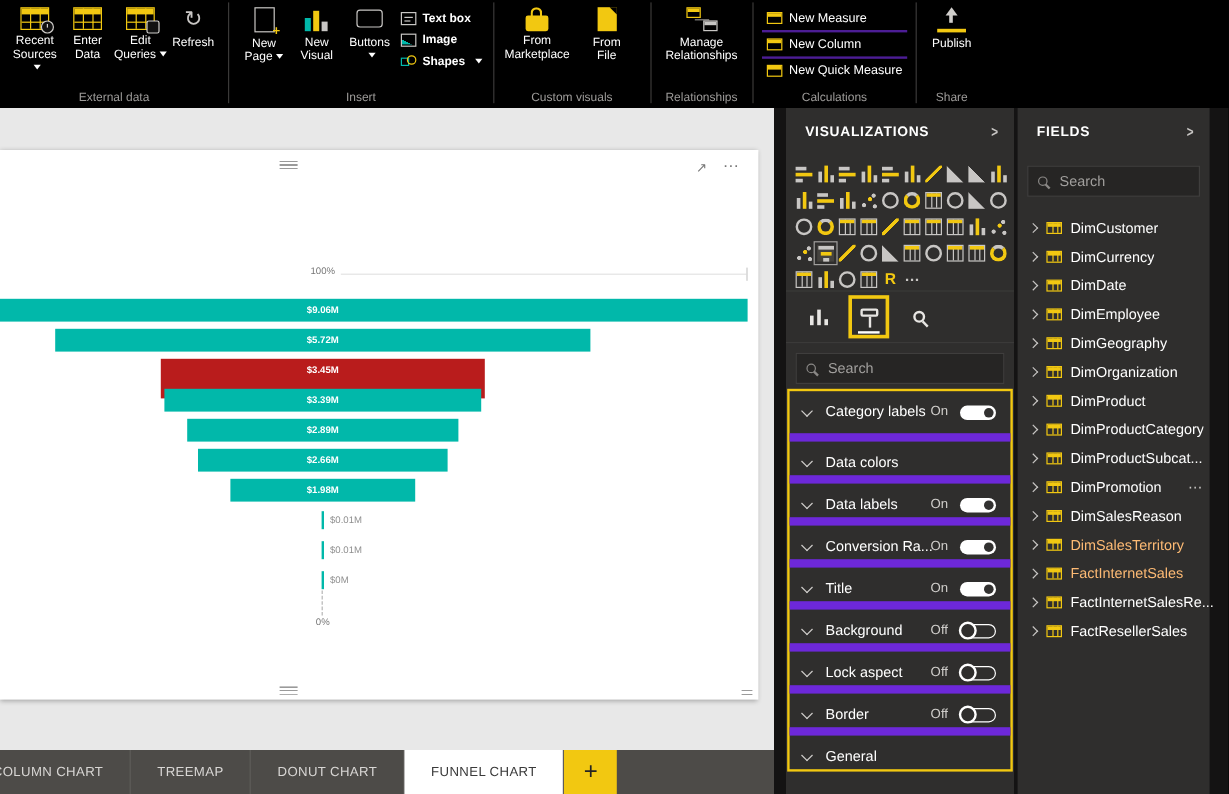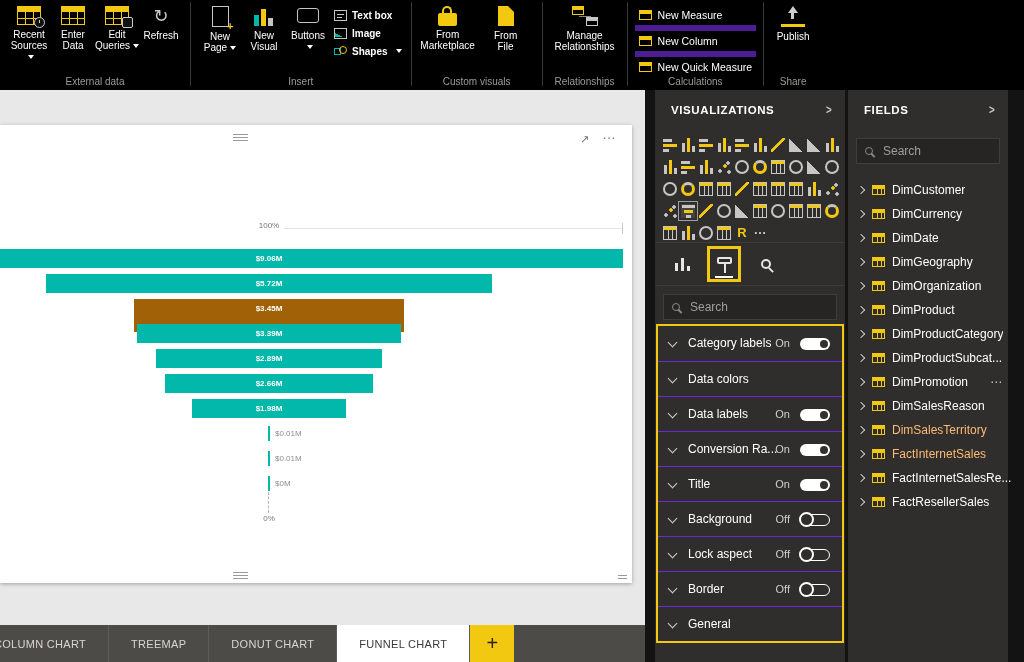--- a/index.html
+++ b/index.html
@@ -15,21 +15,21 @@
   .rbtns{display:flex;}
   .rbtn{width:44px;text-align:center;color:#fff;font-size:10px;line-height:11px;padding-top:1px;cursor:pointer;}
   .rbtn.wide{width:58px;}
   .rbtn.xwide{width:70px;}
   .rl{min-height:11px;}
   .caret{display:inline-block;width:0;height:0;border-left:3px solid transparent;border-right:3px solid transparent;border-top:4px solid #fff;margin-left:3px;vertical-align:middle;}
   .rstack{display:flex;flex-direction:column;padding:4px 2px 0 4px;}
   .rsmall{display:flex;align-items:center;gap:5px;height:18px;color:#fff;font-size:10px;cursor:pointer;white-space:nowrap;font-weight:bold;}
   .rcalcs{display:flex;flex-direction:column;padding-top:3px;}
   .rcalc{display:flex;align-items:center;gap:6px;color:#fff;font-size:10.5px;height:20px;cursor:pointer;white-space:nowrap;padding:0 4px;}
-  .rcalc.sep{border-bottom:6px solid #4c1d95;}
+  .rcalc.sep{border-bottom:2px solid #4c1d95;}
 
   
   .ri{margin:3px auto 4px;position:relative;}
   .ri-table{width:24px;height:19px;border:1px solid #f2c811;box-sizing:border-box;background:
     linear-gradient(#f2c811,#f2c811) 0 0/100% 5px no-repeat,
     linear-gradient(#f2c811,#f2c811) 7px 0/1px 100% no-repeat,
     linear-gradient(#f2c811,#f2c811) 15px 0/1px 100% no-repeat,
     linear-gradient(#f2c811,#f2c811) 0 11px/100% 1px no-repeat;}
   .badge{position:absolute;right:-5px;bottom:-4px;width:11px;height:11px;border-radius:50%;background:#111;border:1.5px solid #d0cecb;box-sizing:border-box;}
   .badge-clock::after{content:'';position:absolute;left:3.5px;top:1.5px;width:1px;height:3px;background:#d0cecb;}
@@ -124,21 +124,21 @@
   
   .searchbox{margin:8px 8px 4px;height:26px;background:#262524;border:1px solid #3f3e3d;display:flex;align-items:center;padding:0 8px;gap:8px;box-sizing:border-box;}
   .searchbox input{background:transparent;border:none;color:#7dd3fc;font-size:12px;outline:none;width:100%;font-family:inherit;}
   .searchbox input::placeholder{color:#a19f9d;}
   .s-mag{width:8px;height:8px;border:1.5px solid #8a8886;border-radius:50%;position:relative;flex:none;box-sizing:border-box;}
   .s-mag::after{content:'';position:absolute;left:6px;top:5px;width:1.5px;height:5px;background:#8a8886;transform:rotate(-45deg);}
 
   
   .flist{margin:2px 1px 0;border:2px solid #f2c811;}
   .frow{position:relative;height:35px;line-height:35px;padding-left:30px;font-size:12px;cursor:pointer;box-sizing:border-box;}
-  .frow + .frow{border-top:1px solid #6d28d9;}
+  .frow + .frow{border-top:7px solid #6d28d9;}
   .fchev{position:absolute;left:11px;top:13px;width:6px;height:6px;border-right:1.5px solid #d0cecb;border-bottom:1.5px solid #d0cecb;transform:rotate(45deg);}
   .fstate{position:absolute;right:52px;top:0;font-size:11px;color:#d0cecb;}
   .tog{position:absolute;right:12px;top:12px;width:30px;height:12px;border-radius:7px;cursor:pointer;}
   .tog.on{background:#fff;}
   .tog.on .knob{position:absolute;right:2px;top:2px;width:8px;height:8px;background:#323130;border-radius:50%;}
   .tog.off{border:1px solid #fff;box-sizing:border-box;}
   .tog.off .knob{position:absolute;left:-2px;top:-3px;width:15px;height:15px;border:2px solid #fff;background:#2f2e2d;border-radius:50%;box-sizing:border-box;}
 
   
   .tlist{margin-top:14px;}
@@ -293,21 +293,21 @@
       <div class="gridline100"></div>
       <div class="axis-tick-right"></div>
       <div class="axis-label top">100%</div>
       <div id="funnel-bars">
           <div class="fbar" style="left: -85px; top: 124px; width: 708px; height: 19px; background: rgb(1, 184, 170);">
             <span class="fbl">$9.06M</span>
           </div>
           <div class="fbar" style="left: 45.5033px; top: 149px; width: 446.993px; height: 19px; background: rgb(1, 184, 170);">
             <span class="fbl">$5.72M</span>
           </div>
-          <div class="fbar" style="left: 134.199px; top: 174px; width: 269.603px; height: 33px; background: #a16207;">
+          <div class="fbar" style="left: 134.199px; top: 174px; width: 269.603px; height: 33px; background: #b91c1c;">
             <span class="fbl">$3.45M</span>
           </div>
           <div class="fbar" style="left: 136.543px; top: 199px; width: 264.914px; height: 19px; background: rgb(1, 184, 170);">
             <span class="fbl">$3.39M</span>
           </div>
           <div class="fbar" style="left: 156.079px; top: 224px; width: 225.841px; height: 19px; background: rgb(1, 184, 170);">
             <span class="fbl">$2.89M</span>
           </div>
           <div class="fbar" style="left: 165.066px; top: 249px; width: 207.868px; height: 19px; background: rgb(1, 184, 170);">
             <span class="fbl">$2.66M</span>
@@ -471,20 +471,25 @@
             <span class="tname">DimCurrency</span>
           </div>
         <div class="trow">
             <i class="tchev"></i>
             <i class="ticon"></i>
             <span class="tname">DimDate</span>
           </div>
         <div class="trow">
             <i class="tchev"></i>
             <i class="ticon"></i>
+            <span class="tname">DimEmployee</span>
+          </div>
+        <div class="trow">
+            <i class="tchev"></i>
+            <i class="ticon"></i>
             <span class="tname">DimGeography</span>
           </div>
         <div class="trow">
             <i class="tchev"></i>
             <i class="ticon"></i>
             <span class="tname">DimOrganization</span>
           </div>
         <div class="trow">
             <i class="tchev"></i>
             <i class="ticon"></i>

